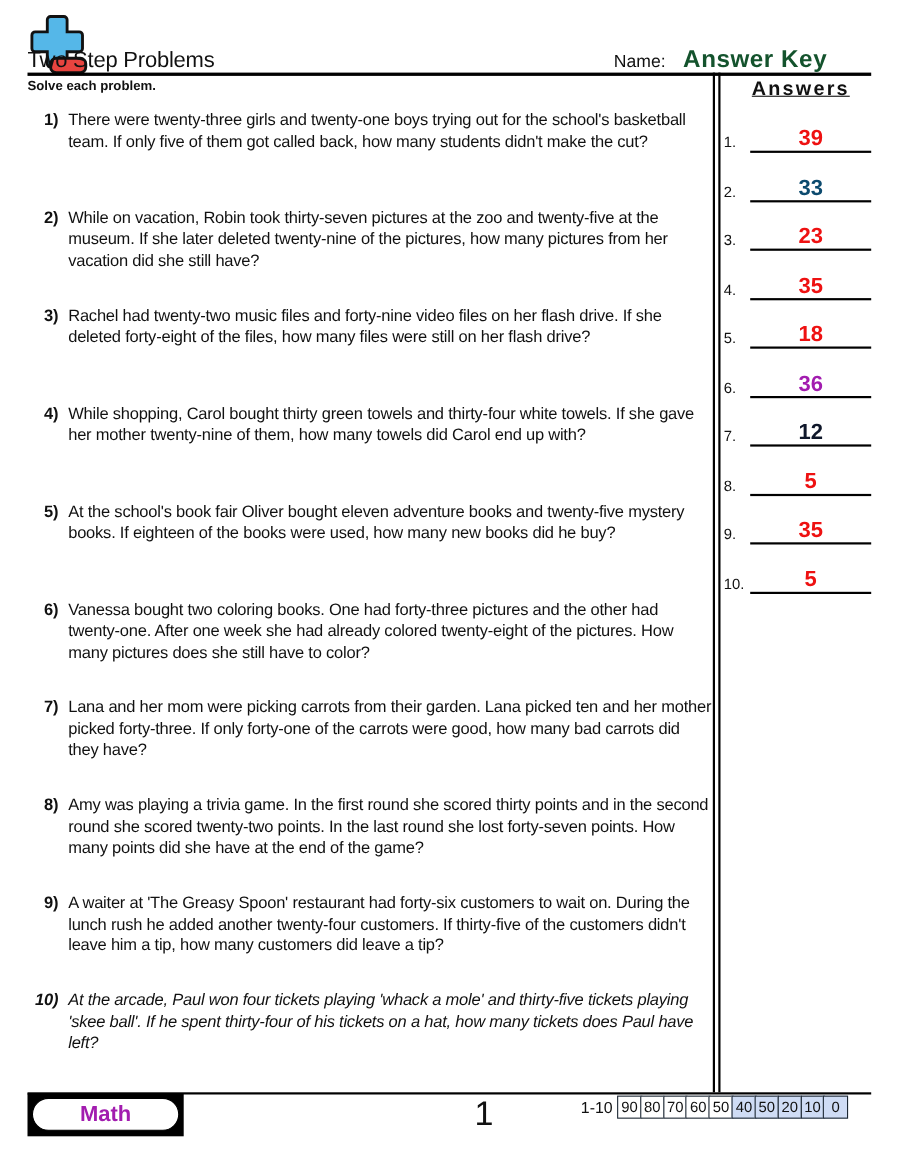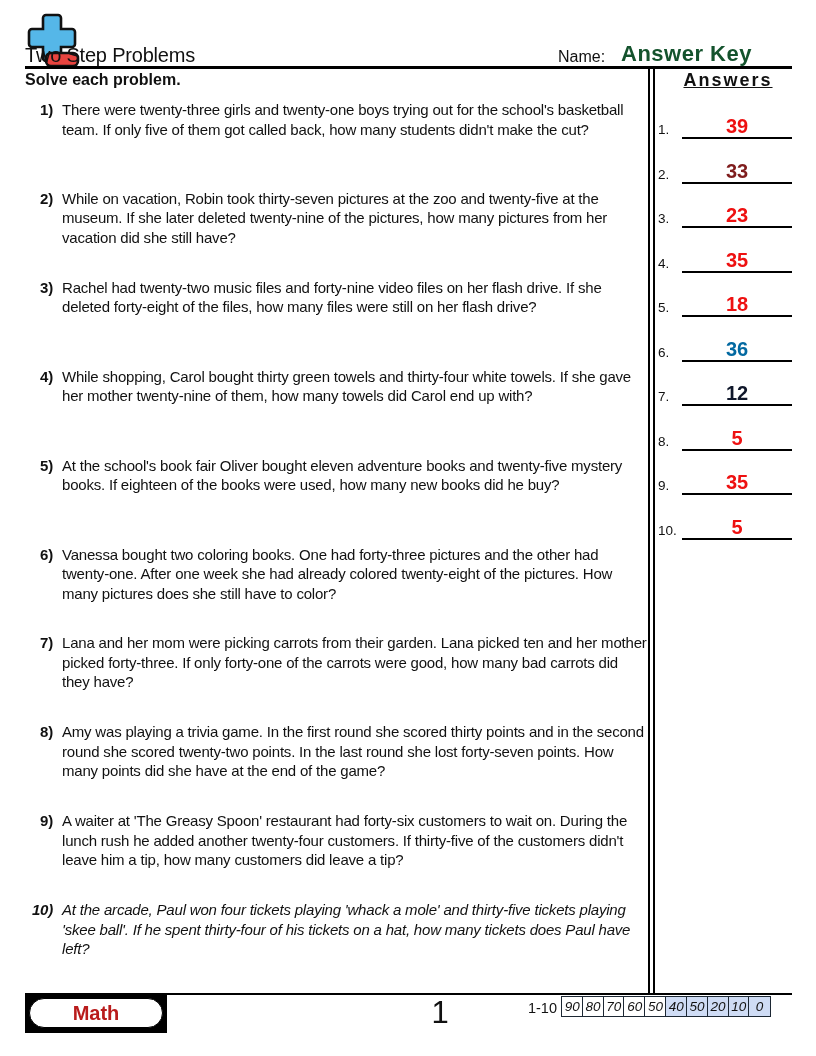--- a/index.html
+++ b/index.html
@@ -7,21 +7,21 @@
         font-family:"Liberation Sans",sans-serif;color:#111;overflow:hidden;}
 
   
   .logo{position:absolute;left:26px;top:13px;width:56px;height:54px;}
   .title{position:absolute;left:25px;top:44px;width:623px;text-align:left;
          font-size:20px;letter-spacing:-0.2px;}
   .name-label{position:absolute;left:558px;top:48px;font-size:16px;}
   .name-value{position:absolute;left:621px;top:41px;font-size:22px;font-weight:bold;
               letter-spacing:0.5px;}
   .header-line{position:absolute;left:25px;top:66px;width:767px;height:3px;background:#000;}
-  .instructions{position:absolute;left:25px;top:71px;font-size:16px;font-weight:bold;text-align:center;}
+  .instructions{position:absolute;left:25px;top:71px;font-size:12px;font-weight:bold;text-align:center;}
 
   
   .vsep{position:absolute;left:648px;top:66px;height:927px;width:3px;
         border-left:2px solid #000;border-right:2px solid #000;box-sizing:content-box;}
   .answers-heading{position:absolute;left:664px;top:70px;width:128px;text-align:center;
         font-size:18px;font-weight:bold;text-decoration:underline;letter-spacing:2px;}
   .answer-row{position:absolute;left:656px;width:136px;height:33px;}
   .anum{position:absolute;left:2px;bottom:2px;font-size:13.5px;}
   .aval{position:absolute;left:26px;right:0;bottom:0;border-bottom:2px solid #000;
         text-align:center;font-size:20px;font-weight:bold;line-height:1.05;}
@@ -30,25 +30,25 @@
   .problem{position:absolute;left:25px;width:623px;display:flex;gap:9px;
            font-size:15px;line-height:19.5px;letter-spacing:-0.2px;}
   .pnum{flex:0 0 28px;text-align:right;font-weight:bold;white-space:nowrap;}
   .ptext{flex:1;}
 
   
   .footer-line{position:absolute;left:25px;top:993px;width:767px;height:2px;background:#000;}
   .subject-box{position:absolute;left:25px;top:994px;width:142px;height:39px;background:#000;}
   .subject-pill{position:absolute;left:4px;top:4px;right:4px;bottom:5px;background:#fff;
         border:1.5px solid #000;border-radius:15px;display:flex;align-items:center;
-        justify-content:center;font-size:20px;font-weight:bold;color:#b91c1c;}
+        justify-content:center;font-size:20px;font-weight:bold;color:#a21caf;}
   .website{position:absolute;left:175px;top:1011px;font-size:16px;}
   .page-num{position:absolute;left:390px;top:995px;width:100px;text-align:center;font-size:31px;}
   .score-range{position:absolute;left:500px;top:1000px;width:57px;text-align:right;font-size:14.5px;}
-  .score-table{position:absolute;left:561px;top:996px;display:flex;font-style:italic;}
+  .score-table{position:absolute;left:561px;top:996px;display:flex;}
   .score-cell{width:20.5px;height:19px;border:1.7px solid #1c2733;margin-left:-1.7px;
         display:flex;align-items:center;justify-content:center;font-size:13.5px;background:#fff;}
   .score-cell:first-child{margin-left:0;}
 </style>
 </head>
 <body>
 
 <div class="page">
 
   <svg class="logo" viewBox="0 0 56 54">
@@ -107,37 +107,37 @@
         <div class="ptext">At the arcade, Paul won four tickets playing 'whack a mole' and thirty-five tickets playing 'skee ball'. If he spent thirty-four of his tickets on a hat, how many tickets does Paul have left?</div>
       </div>
     </div>
   <div id="answers-list">
       <div class="answer-row" style="top: 106px;">
         <div class="anum">1.</div>
         <div class="aval" style="color: rgb(238, 17, 17);">39</div>
       </div>
       <div class="answer-row" style="top: 150.55px;">
         <div class="anum">2.</div>
-        <div class="aval" style="color: #7f1d1d;">33</div>
+        <div class="aval" style="color: #0c4a6e;">33</div>
       </div>
       <div class="answer-row" style="top: 195.1px;">
         <div class="anum">3.</div>
         <div class="aval" style="color: rgb(238, 17, 17);">23</div>
       </div>
       <div class="answer-row" style="top: 239.65px;">
         <div class="anum">4.</div>
         <div class="aval" style="color: rgb(238, 17, 17);">35</div>
       </div>
       <div class="answer-row" style="top: 284.2px;">
         <div class="anum">5.</div>
         <div class="aval" style="color: rgb(238, 17, 17);">18</div>
       </div>
       <div class="answer-row" style="top: 328.75px;">
         <div class="anum">6.</div>
-        <div class="aval" style="color: #0369a1;">36</div>
+        <div class="aval" style="color: #a21caf;">36</div>
       </div>
       <div class="answer-row" style="top: 373.3px;">
         <div class="anum">7.</div>
         <div class="aval" style="color: #0f172a;">12</div>
       </div>
       <div class="answer-row" style="top: 417.85px;">
         <div class="anum">8.</div>
         <div class="aval" style="color: rgb(238, 17, 17);">5</div>
       </div>
       <div class="answer-row" style="top: 462.4px;">

